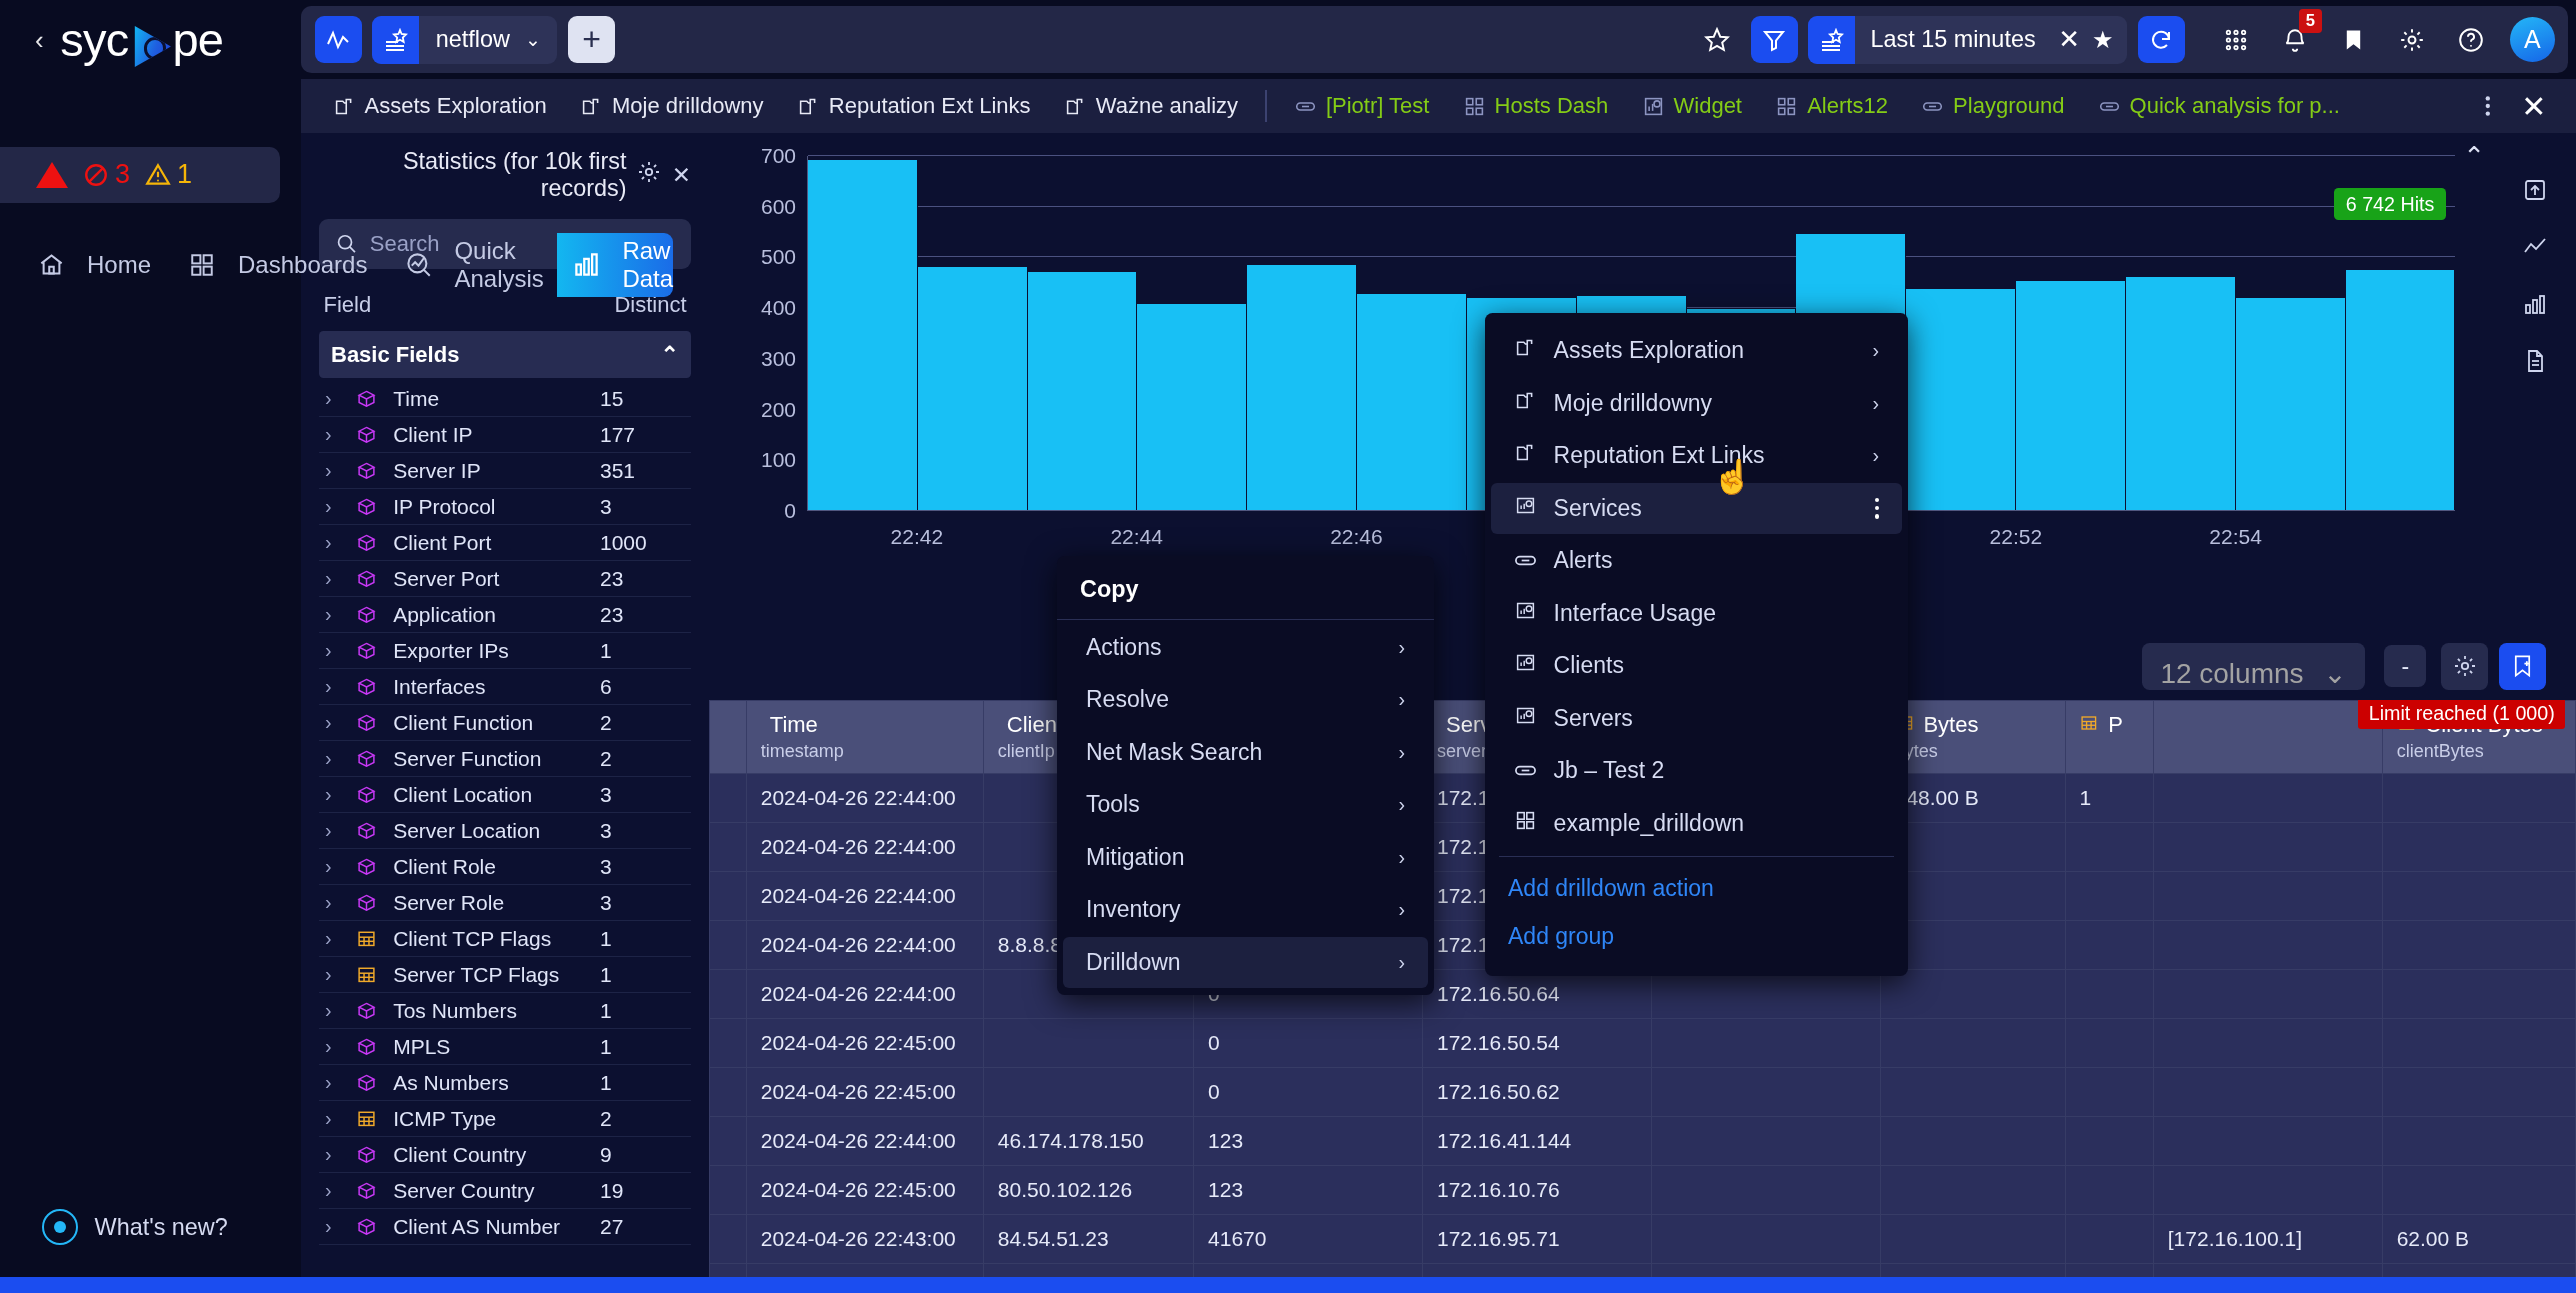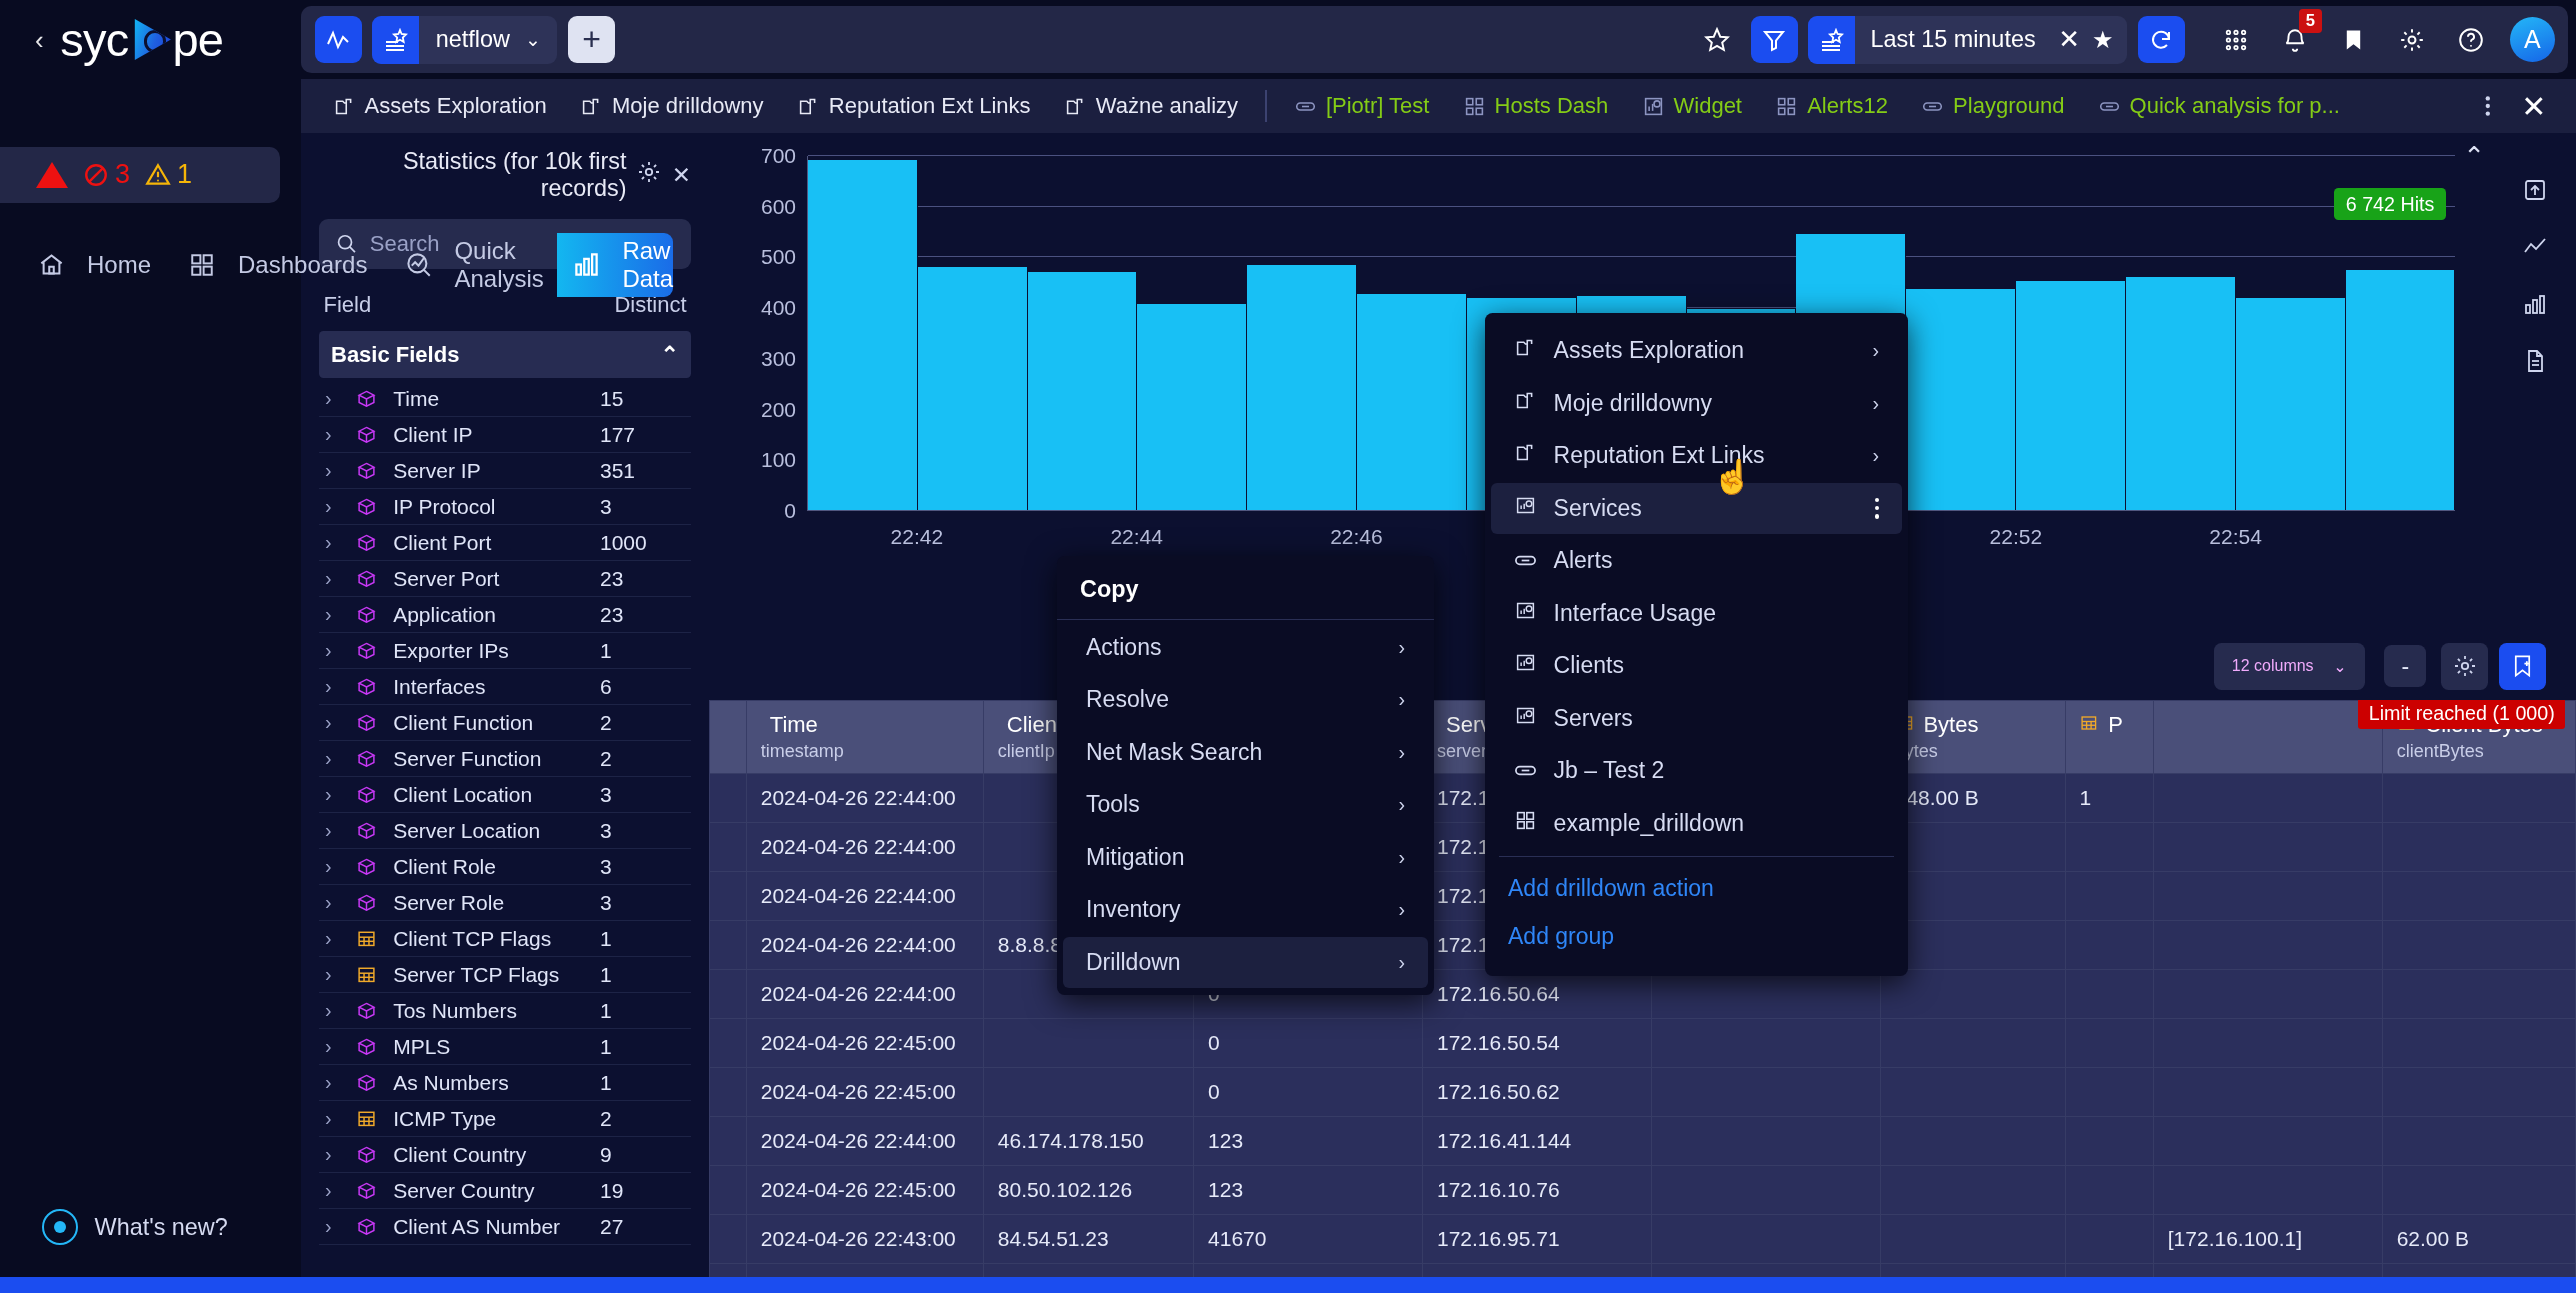--- a/index.html
+++ b/index.html
@@ -13,21 +13,21 @@
   .app { position: relative; width: 2576px; height: 1294px; display: flex; flex-direction: column; }
 
   
   .toprow { display: flex; height: 79px; flex: 0 0 79px; }
 
   .logo-cell {
     width: 301px; flex: 0 0 301px; background: #080b21;
     display: flex; align-items: center; padding-left: 35px; gap: 16.6px;
   }
   .chev-back { color: #fff; font-size: 26px; line-height: 1; opacity: .9; }
-  .logo-text { display: flex; align-items: center; font-size: 47px; letter-spacing: -0.8px; font-weight: 400; color: #fff; }
+  .logo-text { display: flex; align-items: flex-end; font-size: 47px; letter-spacing: -0.8px; font-weight: 400; color: #fff; }
   .logo-mark {
     display: inline-block; width: 41px; height: 41px; margin: 0 1.5px;
     background: linear-gradient(110deg,#10c3f5 0%, #1f5fe0 60%, #1b3fd6 100%);
     clip-path: polygon(12% 0%, 100% 50%, 12% 100%);
     position: relative;
   }
   .logo-mark::after {
     content: ""; position: absolute; left: 34%; top: 28%;
     width: 16.6px; height: 16.6px; border-radius: 50%;
     border: 3.8px solid #0b1030;
@@ -162,21 +162,21 @@
   .chart-side {
     position: absolute; right: 0; top: 45px; width: 83px;
     display: flex; flex-direction: column; align-items: center; gap: 30px;
   }
   .chart-side .ci { color: #cfd5ee; }
 
   
   .tctl { display: flex; align-items: center; padding: 0 30px 0 0; height: 68px; flex: 0 0 68px; }
   .cols-sel {
     margin-left: auto; background: #262b4e; border-radius: 7.6px; height: 47px;
-    display: flex; align-items: center; gap: 19.7px; padding: 0 18px; font-size: 16px; color: #f0abfc;
+    display: flex; align-items: flex-end; gap: 19.7px; padding: 0 18px; font-size: 28px; color: #a3a3a3;
   }
   .pager { display: flex; align-items: center; gap: 13.6px; margin-left: 19.7px; font-size: 23px; color: #e3e7f8; }
   .pg-btn { width: 42px; height: 42px; background: #262b4e; border-radius: 7.6px; display:flex;align-items:center;justify-content:center; }
   .gear-btn { width: 47px; height: 47px; background: #262b4e; border-radius: 7.6px; display:flex;align-items:center;justify-content:center; margin-left: 15px; }
   .bookmark-btn { width: 47px; height: 47px; background: #1b4df0; border-radius: 7.6px; display:flex;align-items:center;justify-content:center; margin-left: 10.6px; }
 
   
   .tablearea { flex: 1; overflow: hidden; position: relative; }
   .limit-badge {
     position: absolute; right: 10.6px; top: -3px; background: #cc0000; color: #fff;

